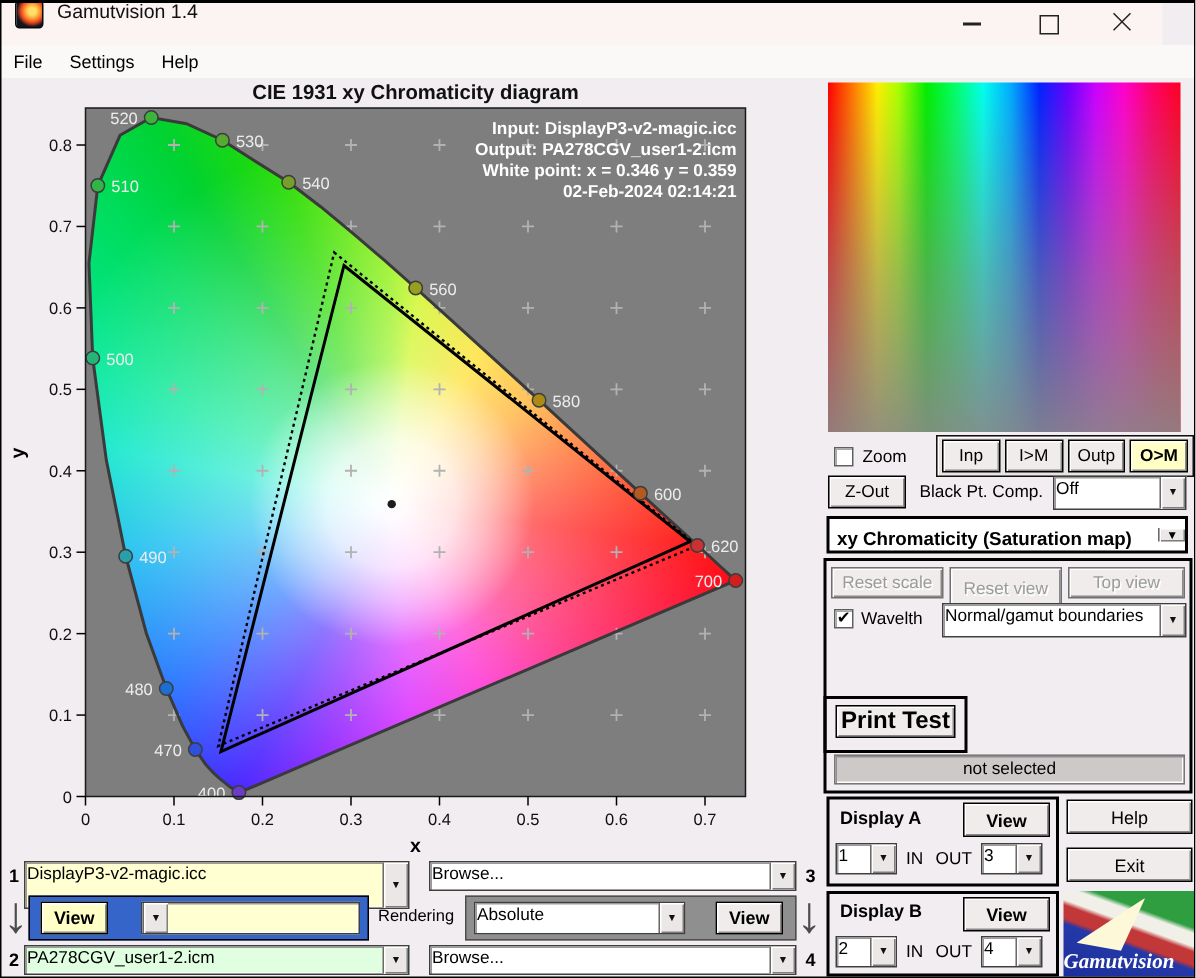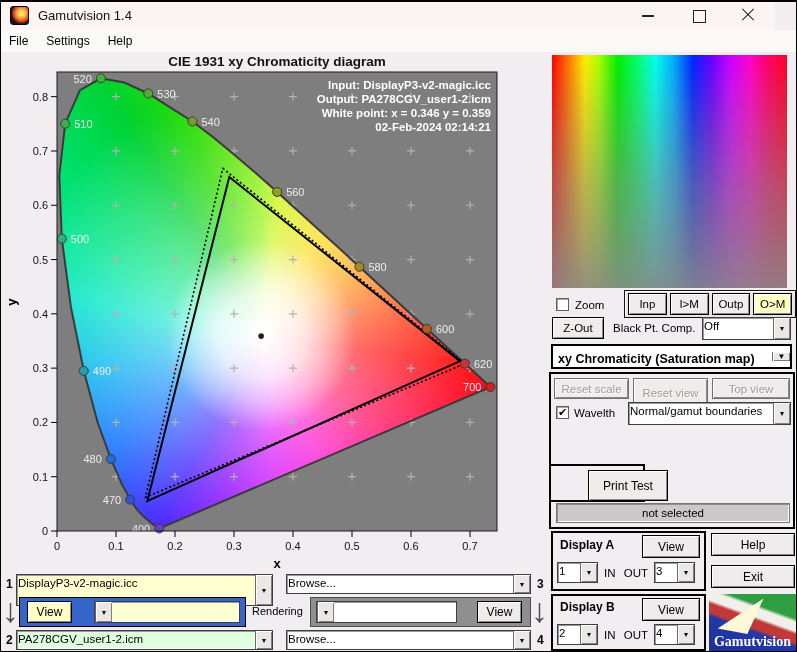--- a/index.html
+++ b/index.html
@@ -2,21 +2,21 @@
 <html><head>
 <meta charset="utf-8">
 <style>
   *{box-sizing:border-box;margin:0;padding:0}
   html,body{width:797px;height:652px}
   body{position:relative;background:#f1edf0;font-family:"Liberation Sans",sans-serif;overflow:hidden}
   .abs{position:absolute}
   #frame{position:absolute;inset:0;border:1px solid #000;border-top:2px solid #000;pointer-events:none;z-index:60}
 
   
-  .titlebar{left:0;top:0;width:775px;height:30px;background:#fcf3f3;display:flex;align-items:center;padding:0 10px;z-index:5}
+  .titlebar{left:0;top:0;width:775px;height:30px;background:#fcf3f3;display:flex;padding:0 10px;z-index:5}
   .app-icon{width:19px;height:19px;border-radius:3px;border:1px solid #0a0a0a;
     background:radial-gradient(circle at 62% 38%, #ffe066 0 16%, #ff9933 34%, #e5441f 52%, #15151e 70%);margin-right:9px;flex:none}
   .title-text{font-size:13px;color:#111}
   .winbtns{margin-left:auto;display:flex;align-items:center;gap:36px;padding-right:10px}
   .wb{width:14px;height:14px;position:relative;display:inline-block;color:#222}
   .wb-min::after{content:"";position:absolute;left:1px;right:1px;top:7px;border-top:2px solid #222}
   .wb-max::after{content:"";position:absolute;left:2px;top:2px;width:11px;height:11px;border:1.5px solid #222}
   .wb-close::before,.wb-close::after{content:"";position:absolute;left:-1px;top:6px;width:16px;border-top:1.8px solid #222}
   .wb-close::before{transform:rotate(45deg)}.wb-close::after{transform:rotate(-45deg)}
 
@@ -30,21 +30,21 @@
   #cs{left:0;top:52px;z-index:3;pointer-events:none}
   .tick{font-family:"Liberation Sans",sans-serif;font-size:11px;fill:#111}
   .axt{font-family:"Liberation Sans",sans-serif;font-size:13px;font-weight:bold;fill:#000}
   .ct{font-family:"Liberation Sans",sans-serif;font-size:13.5px;font-weight:bold;fill:#111}
   .info{font-family:"Liberation Sans",sans-serif;font-size:11.5px;font-weight:bold;fill:#fff}
   .wl{font-family:"Liberation Sans",sans-serif;font-size:11px;fill:#ececec}
 
   
   .btn{background:#efeceb;border:1px solid #000;box-shadow:inset 1px 1px 0 #fff,inset -1px -1px 0 #8a8a8a;
     font-size:11.5px;display:flex;align-items:center;justify-content:center;cursor:pointer;color:#000}
-  .btn.bold{font-weight:normal}
+  .btn.bold{font-weight:bold}
   .btn.yellow{background:#ffffc6}
   .btn.disabled{color:#9b9b9b;text-shadow:1px 1px 0 #fff;border-color:#707070;cursor:default}
   .combo{display:flex;align-items:stretch;border:1px solid #3f3f3f;background:#fff;
     box-shadow:inset 1px 1px 0 #9a9a9a,inset -1px -1px 0 #fdfdfd;font-size:11.5px;color:#000}
   .combo .txt{flex:1;padding:2px 4px 0 1px;white-space:nowrap;overflow:hidden}
   .combo .arr{width:17px;background:#ebe7e6;box-shadow:inset 1px 1px 0 #fff,inset -1px -1px 0 #7e7e7e;
     border-left:1px solid #6a6a6a;display:flex;align-items:center;justify-content:center;font-size:7px;color:#111;cursor:pointer}
   .cb{width:13px;height:13px;background:#fff;border:1px solid #5f5f5f;box-shadow:inset 1px 1px 0 #a8a8a8;
     font-size:11px;line-height:11px;text-align:center;color:#000;cursor:pointer}
   .gbox{border:2px solid #000}
@@ -62,22 +62,22 @@
   .mode .txt{flex:1;font-weight:bold;font-size:12.5px;padding:4px 0 0 5px;white-space:nowrap;overflow:hidden}
   .mode .arr{width:18px;background:#ebe7e6;box-shadow:inset 1px 1px 0 #fff,inset -1px -1px 0 #7e7e7e;border-left:1px solid #6a6a6a;
     display:flex;align-items:center;justify-content:center;font-size:8px}
   .status{left:556px;top:503px;width:234px;height:20px;background:#ccc9c8;border:1px solid #777;
     box-shadow:inset 1px 1px 0 #8e8e8e,inset -1px -1px 0 #fff;display:flex;align-items:center;justify-content:center;font-size:11.5px}
   .darr{font-size:34px;font-weight:bold;color:#4c4c4c;line-height:32px}
 
   .logo{left:709px;top:594px;width:87px;height:57px;overflow:hidden;
     background:linear-gradient(200deg,#2f9e41 0%,#2f9e41 28%,#f0efe8 32%,#f0efe8 42%,#c23737 46%,#c23737 56%,#2438a8 60%,#1c2f9a 100%)}
   .logo .sail{position:absolute;left:10%;top:8%;width:62%;height:62%;background:#fdf9d8;clip-path:polygon(0 85%,85% 0,55% 100%)}
-  .logo .lt{position:absolute;bottom:1px;left:0;right:0;text-align:center;
-    font-family:"Liberation Serif",serif;font-weight:bold;font-size:14px;color:#fff}
+  .logo .lt{position:absolute;bottom:1px;left:0;right:0;text-align:left;
+    font-family:"Liberation Serif",serif;font-style:italic;font-weight:bold;font-size:14px;color:#fff}
 
   
   .bluebar{left:19px;top:597px;width:227px;height:30px;background:#3565c8;border:1px solid #000}
   .graybar{left:310px;top:597px;width:221px;height:30px;background:#8f8f8f;border:1px solid #4e4e4e}
   .combo.yellow{background:#ffffd2}
   .combo.green{background:#e0ffe0}
 </style>
 </head>
 <body>
 
@@ -262,21 +262,21 @@
 <span class="abs btn disabled" style="left:554px;top:378px;width:75px;height:21px">Reset scale</span>
 <span class="abs btn disabled" style="left:633px;top:378px;width:75px;height:29px">Reset view</span>
 <span class="abs btn disabled" style="left:712px;top:378px;width:78px;height:21px">Top view</span>
 <span class="abs cb" style="left:556px;top:406px">✔</span>
 <span class="abs lbl" style="left:574px;top:407px">Wavelth</span>
 <div class="abs combo" style="left:628px;top:402px;width:163px;height:23px">
   <span class="txt">Normal/gamut boundaries</span>
   <span class="arr">▼</span>
 </div>
 <div class="abs gbox" style="left:549px;top:464px;width:96px;height:38px"></div>
-<span class="abs btn bold" style="left:588px;top:470px;width:80px;height:31px;font-size:12px">Print Test</span>
+<span class="abs btn bold" style="left:557px;top:470px;width:80px;height:22px;font-size:16px">Print Test</span>
 <div class="abs status">not selected</div>
 
 <div class="abs gbox" style="left:551px;top:531px;width:155px;height:60px"></div>
 <span class="abs blbl" style="left:560px;top:538px">Display A</span>
 <span class="abs btn bold" style="left:642px;top:535px;width:58px;height:23px;font-size:12px">View</span>
 <div class="abs combo" style="left:557px;top:562px;width:41px;height:21px">
   <span class="txt">1</span>
   <span class="arr">▼</span>
 </div>
 <span class="abs lbl" style="left:604px;top:567px;word-spacing:5px">IN OUT</span>
@@ -319,20 +319,21 @@
 
 <span class="abs darr" style="left:2px;top:594px">↓</span>
 <div class="abs bluebar"></div>
 <span class="abs btn yellow bold" style="left:27px;top:601px;width:45px;height:22px;font-size:12px">View</span>
 <div class="abs combo yellow" style="left:94px;top:601px;width:146px;height:22px">
   <span class="arr">▼</span>
 </div>
 <span class="abs lbl" style="left:252px;top:605px;font-size:11px">Rendering</span>
 <div class="abs graybar"></div>
 <div class="abs combo" style="left:316px;top:601px;width:141px;height:22px">
+  <span class="txt">Absolute</span>
   <span class="arr">▼</span>
 </div>
 <span class="abs btn bold" style="left:477px;top:601px;width:45px;height:22px;font-size:12px">View</span>
 <span class="abs darr" style="left:531px;top:594px">↓</span>
 
 <span class="abs blbl" style="left:6px;top:633px">2</span>
 <div class="abs combo green" style="left:16px;top:630px;width:257px;height:20px">
   <span class="txt">PA278CGV_user1-2.icm</span>
   <span class="arr">▼</span>
 </div>

